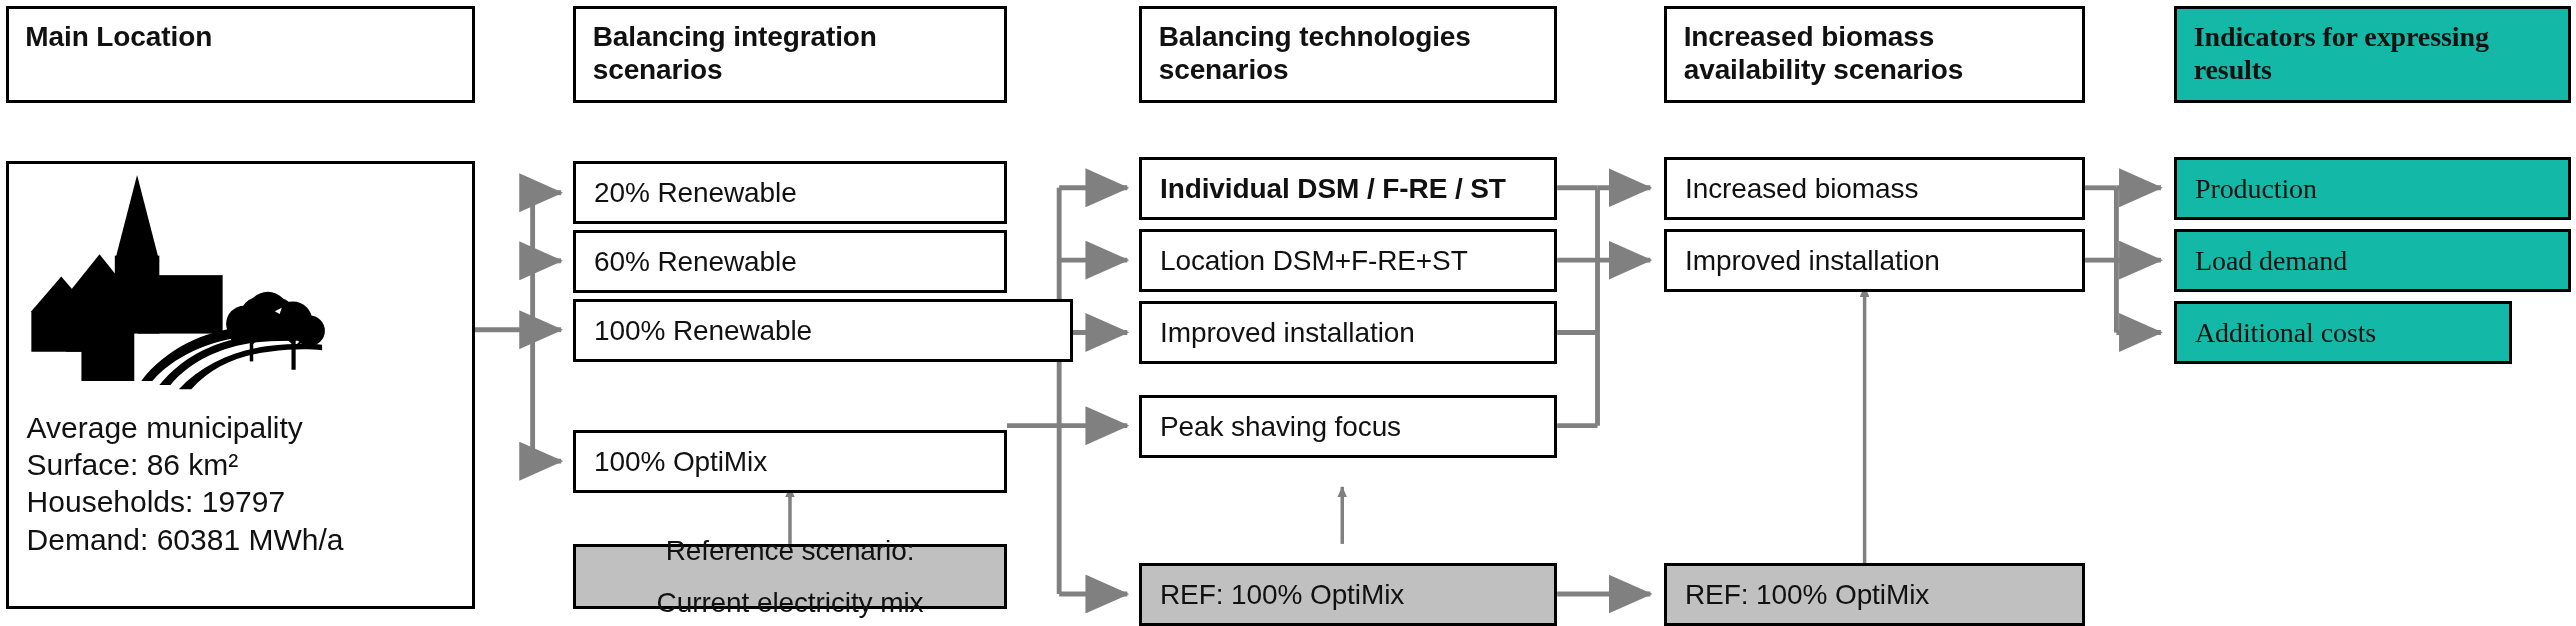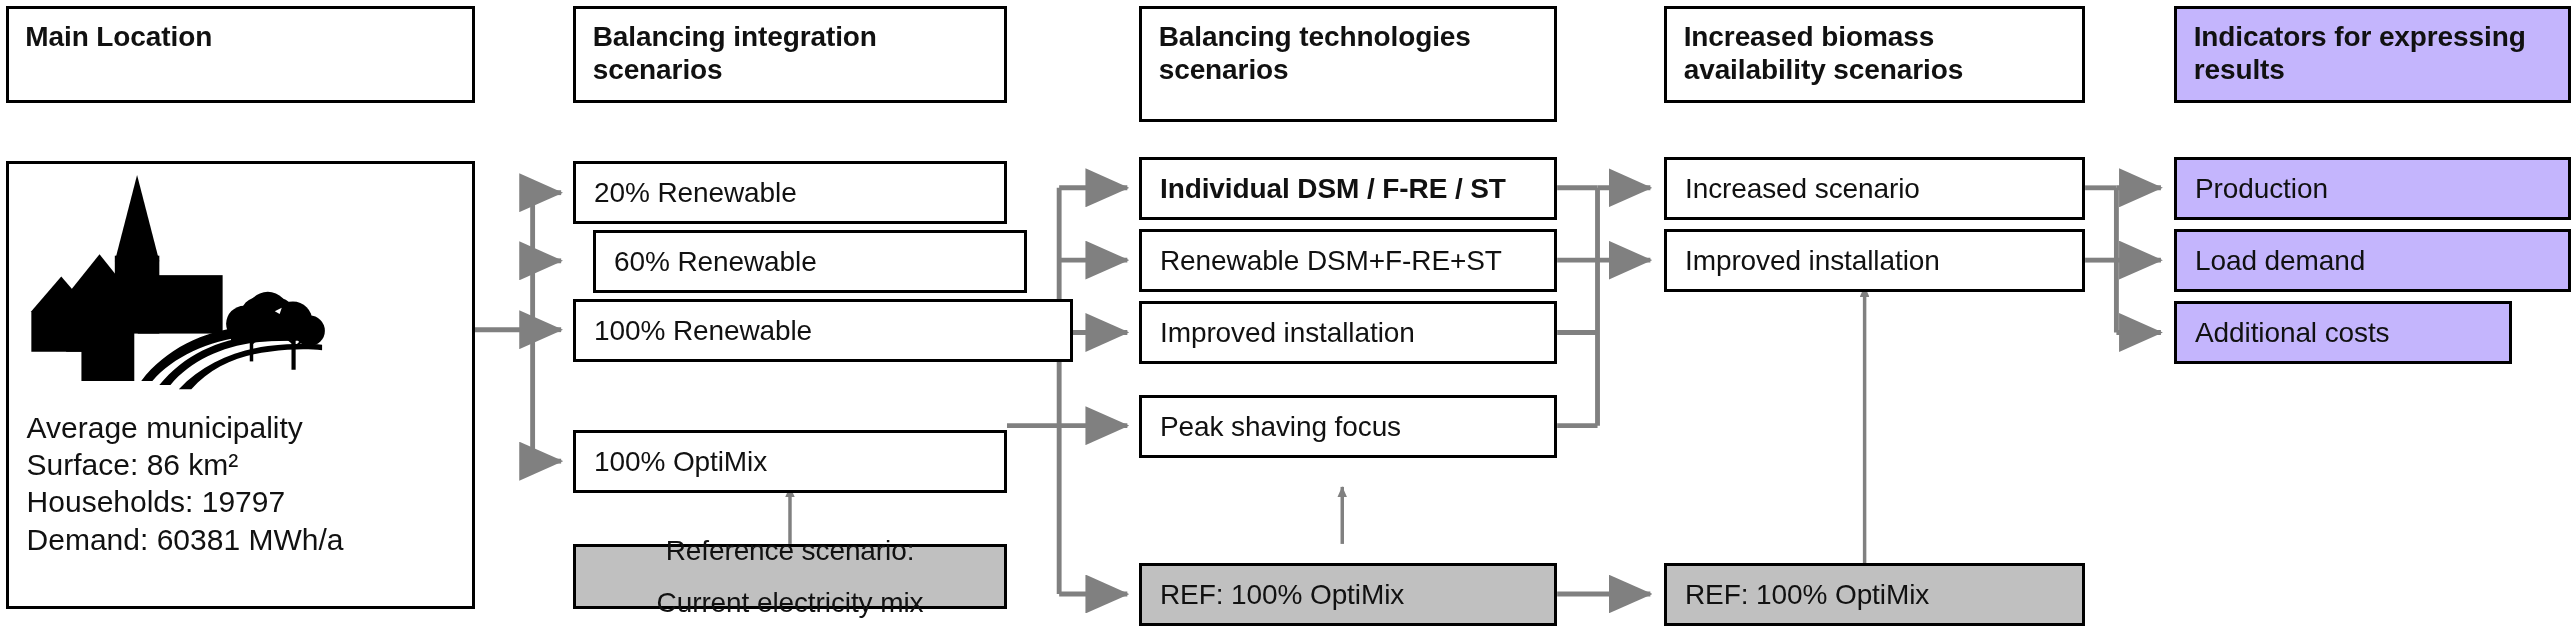--- a/index.html
+++ b/index.html
@@ -36,21 +36,22 @@
     font-weight: bold;
   }
   .box.item {
     padding-left: 18px;
   }
   .box.gray {
     background: #c0c0c0;
     gap: 19px;
   }
   .box.lightgray {
-    background: #c4b5fd;
+    background: #14b8a6;
+    font-family: Liberation Serif, serif;
   }
   .box.center {
     justify-content: center;
     text-align: center;
     padding-left: 0;
   }
   .hdr-txt { display: block; width: 100%; }
 
   
   #loc-panel {
@@ -194,62 +195,62 @@
     </div>
   </div>
 
   <div class="box hdr" style="left:573px; top:5.6px; width:434px; height:97px;">
     <span class="hdr-txt">Balancing integration scenarios</span>
   </div>
 
   <div class="box item" style="left:573px; top:161px; width:434px; height:63px;">
     <span>20% Renewable</span>
   </div>
-  <div class="box item" style="left:593px; top:230px; width:434px; height:63px;">
+  <div class="box item" style="left:573px; top:230px; width:434px; height:63px;">
     <span>60% Renewable</span>
   </div>
   <div class="box item" style="left:573px; top:299px; width:500px; height:63px;">
     <span>100% Renewable</span>
   </div>
   <div class="box item" style="left:573px; top:430px; width:434px; height:63px;">
     <span>100% OptiMix</span>
   </div>
 
   <div class="box gray center" style="left:573px; top:544px; width:434px; height:65px; flex-direction:column; justify-content:center;">
     <span>Reference scenario:</span>
     <span>Current electricity mix</span>
   </div>
 
-  <div class="box hdr" style="left:1139px; top:5.6px; width:418px; height:116px;">
+  <div class="box hdr" style="left:1139px; top:5.6px; width:418px; height:97px;">
     <span class="hdr-txt">Balancing technologies scenarios</span>
   </div>
 
   <div class="box item" style="left:1139px; top:157px; width:418px; height:63px;font-weight:bold;">
     <span>Individual DSM / F-RE / ST</span>
   </div>
   <div class="box item" style="left:1139px; top:229px; width:418px; height:63px;">
-    <span>Renewable DSM+F-RE+ST</span>
+    <span>Location DSM+F-RE+ST</span>
   </div>
   <div class="box item" style="left:1139px; top:301px; width:418px; height:63px;">
     <span>Improved installation</span>
   </div>
   <div class="box item" style="left:1139px; top:395px; width:418px; height:63px;">
     <span>Peak shaving focus</span>
   </div>
 
   <div class="box gray item" style="left:1139px; top:563px; width:418px; height:63px;">
     <span>REF: 100% OptiMix</span>
   </div>
 
   <div class="box hdr" style="left:1664px; top:5.6px; width:421px; height:97px;">
     <span class="hdr-txt">Increased biomass availability scenarios</span>
   </div>
 
   <div class="box item" style="left:1664px; top:157px; width:421px; height:63px;">
-    <span>Increased scenario</span>
+    <span>Increased biomass</span>
   </div>
   <div class="box item" style="left:1664px; top:229px; width:421px; height:63px;">
     <span>Improved installation</span>
   </div>
 
   <div class="box gray item" style="left:1664px; top:563px; width:421px; height:63px;">
     <span>REF: 100% OptiMix</span>
   </div>
 
   <div class="box hdr lightgray" style="left:2174px; top:5.6px; width:397px; height:97px;">

